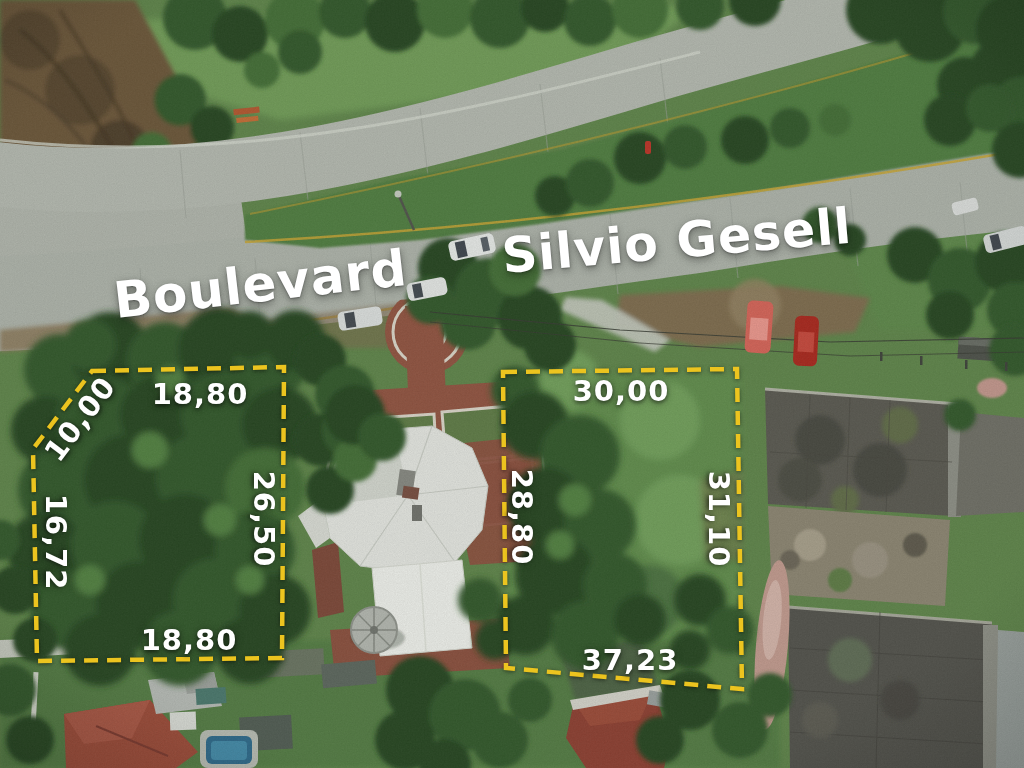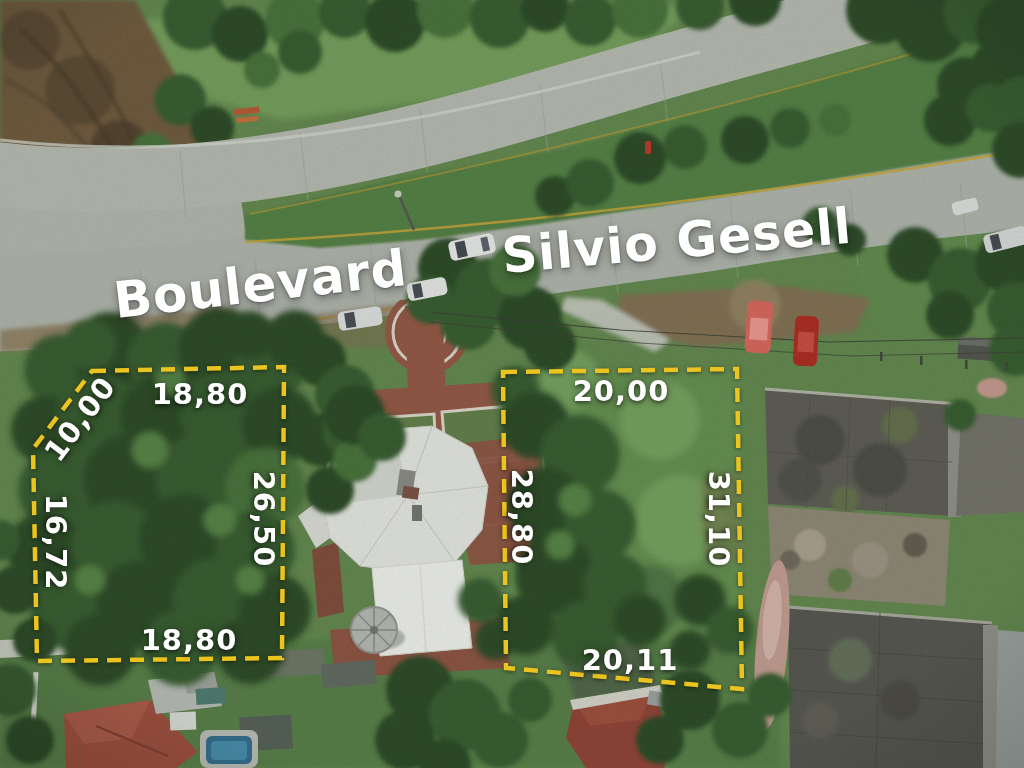--- a/index.html
+++ b/index.html
@@ -482,19 +482,19 @@
 <div class="overlay">
   <div class="road-word" style="left:114px;top:272px;font-size:50px;transform:rotate(-6.5deg);">Boulevard</div>
   <div class="road-word" style="left:502px;top:228px;font-size:49px;transform:rotate(-5deg);">Silvio Gesell</div>
 
   <div class="m-label" style="left:200px;top:394px;transform:translate(-50%,-50%);">18,80</div>
   <div class="m-label" style="left:80px;top:419px;transform:translate(-50%,-50%) rotate(-53deg);">10,00</div>
   <div class="m-label" style="left:56px;top:542px;transform:translate(-50%,-50%) rotate(90deg);">16,72</div>
   <div class="m-label" style="left:264px;top:519px;transform:translate(-50%,-50%) rotate(90deg);">26,50</div>
   <div class="m-label" style="left:189px;top:640px;transform:translate(-50%,-50%);">18,80</div>
 
-  <div class="m-label" style="left:621px;top:391px;transform:translate(-50%,-50%);">20,00</div>
+  <div class="m-label" style="left:621px;top:391px;transform:translate(-50%,-50%);">30,00</div>
   <div class="m-label" style="left:522px;top:517px;transform:translate(-50%,-50%) rotate(90deg);">28,80</div>
   <div class="m-label" style="left:719px;top:519px;transform:translate(-50%,-50%) rotate(90deg);">31,10</div>
-  <div class="m-label" style="left:630px;top:660px;transform:translate(-50%,-50%);">20,11</div>
+  <div class="m-label" style="left:630px;top:660px;transform:translate(-50%,-50%);">37,23</div>
 </div>
 
 </div>
 
 </body></html>

